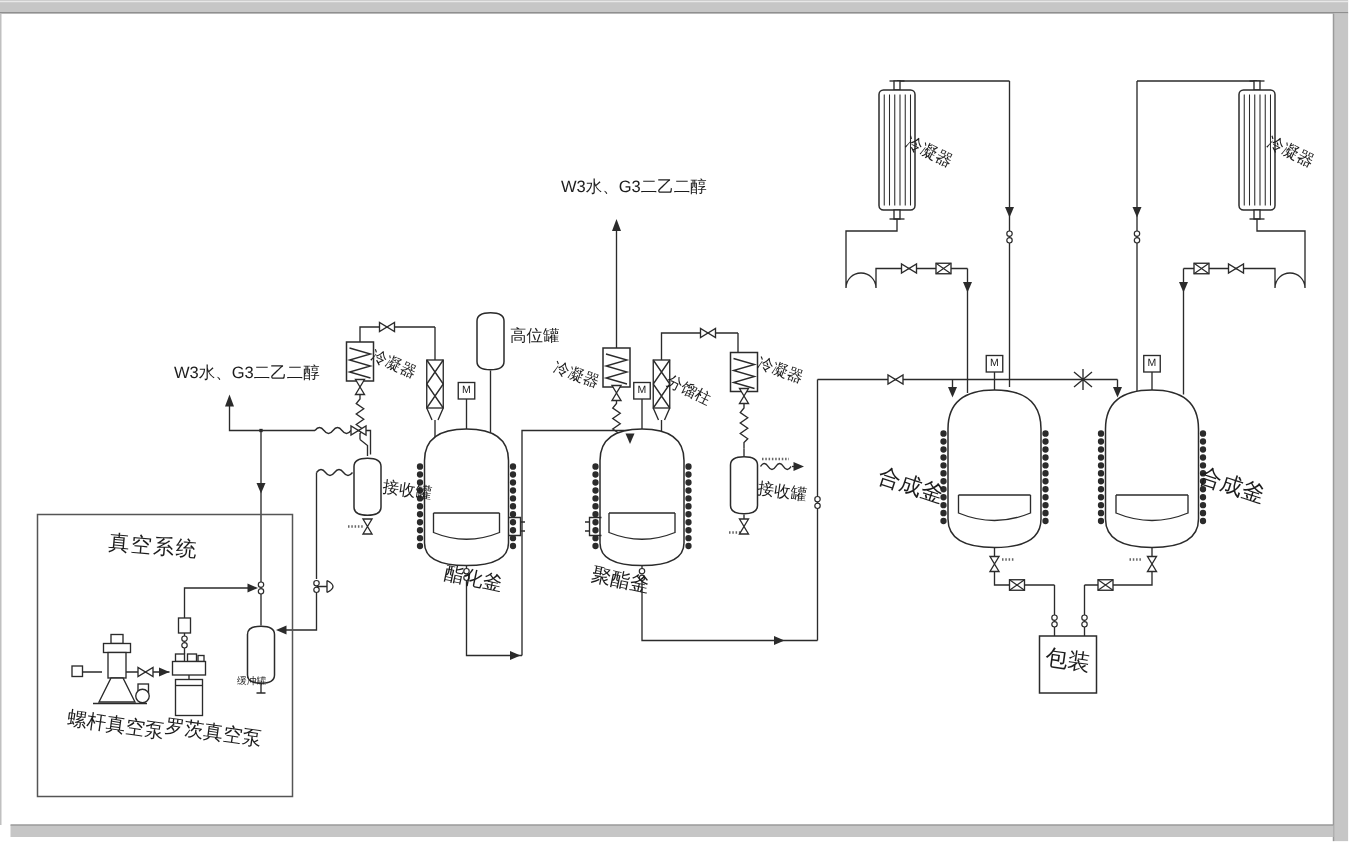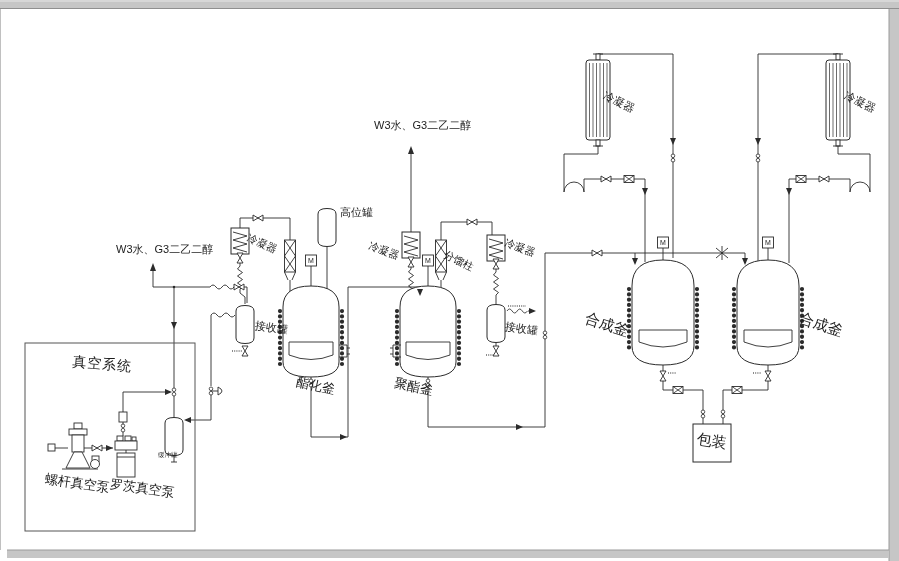--- a/index.html
+++ b/index.html
@@ -261,21 +261,21 @@
 <span class="lbl" style="left:158px;top:451px;font-size:6.5px">缓冲罐</span>
 <span class="lbl" style="left:116px;top:243px;font-size:11px">W3水、G3二乙二醇</span>
 <span class="lbl" style="left:374px;top:119px;font-size:11px">W3水、G3二乙二醇</span>
 <span class="lbl" style="left:250px;top:232px;font-size:10.5px;transform:rotate(24deg)">冷凝器</span>
 <span class="lbl" style="left:371px;top:240px;font-size:10.5px;transform:rotate(20deg)">冷凝器</span>
 <span class="lbl" style="left:507px;top:237px;font-size:10.5px;transform:rotate(20deg)">冷凝器</span>
 <span class="lbl" style="left:607px;top:89px;font-size:11px;transform:rotate(26deg)">冷凝器</span>
 <span class="lbl" style="left:848px;top:89px;font-size:11px;transform:rotate(26deg)">冷凝器</span>
 <span class="lbl" style="left:256px;top:319px;font-size:11px;transform:rotate(8deg)">接收罐</span>
 <span class="lbl" style="left:506px;top:320px;font-size:11px;transform:rotate(8deg)">接收罐</span>
-<span class="lbl" style="left:340px;top:206px;font-size:11px">高位罐</span>
+<span class="lbl" style="left:340px;top:218px;font-size:11px">高位罐</span>
 <span class="lbl" style="left:298px;top:375px;font-size:13px;transform:rotate(12deg)">酯化釜</span>
 <span class="lbl" style="left:396px;top:376px;font-size:13px;transform:rotate(12deg)">聚酯釜</span>
 <span class="lbl" style="left:447px;top:249px;font-size:10.5px;transform:rotate(26deg)">分馏柱</span>
 <span class="lbl" style="left:588px;top:310px;font-size:15px;transform:rotate(18deg)">合成釜</span>
 <span class="lbl" style="left:802px;top:310px;font-size:15px;transform:rotate(18deg)">合成釜</span>
 <span class="lbl" style="left:698px;top:431px;font-size:15px;transform:rotate(8deg)">包装</span>
 <span class="mbox" style="left:305.5px;top:255px;width:11px;height:11px;font-size:7px;line-height:11px">M</span>
 <span class="mbox" style="left:422.5px;top:255px;width:11px;height:11px;font-size:7px;line-height:11px">M</span>
 <span class="mbox" style="left:657.5px;top:237px;width:11px;height:11px;font-size:7px;line-height:11px">M</span>
 <span class="mbox" style="left:762.5px;top:237px;width:11px;height:11px;font-size:7px;line-height:11px">M</span>

